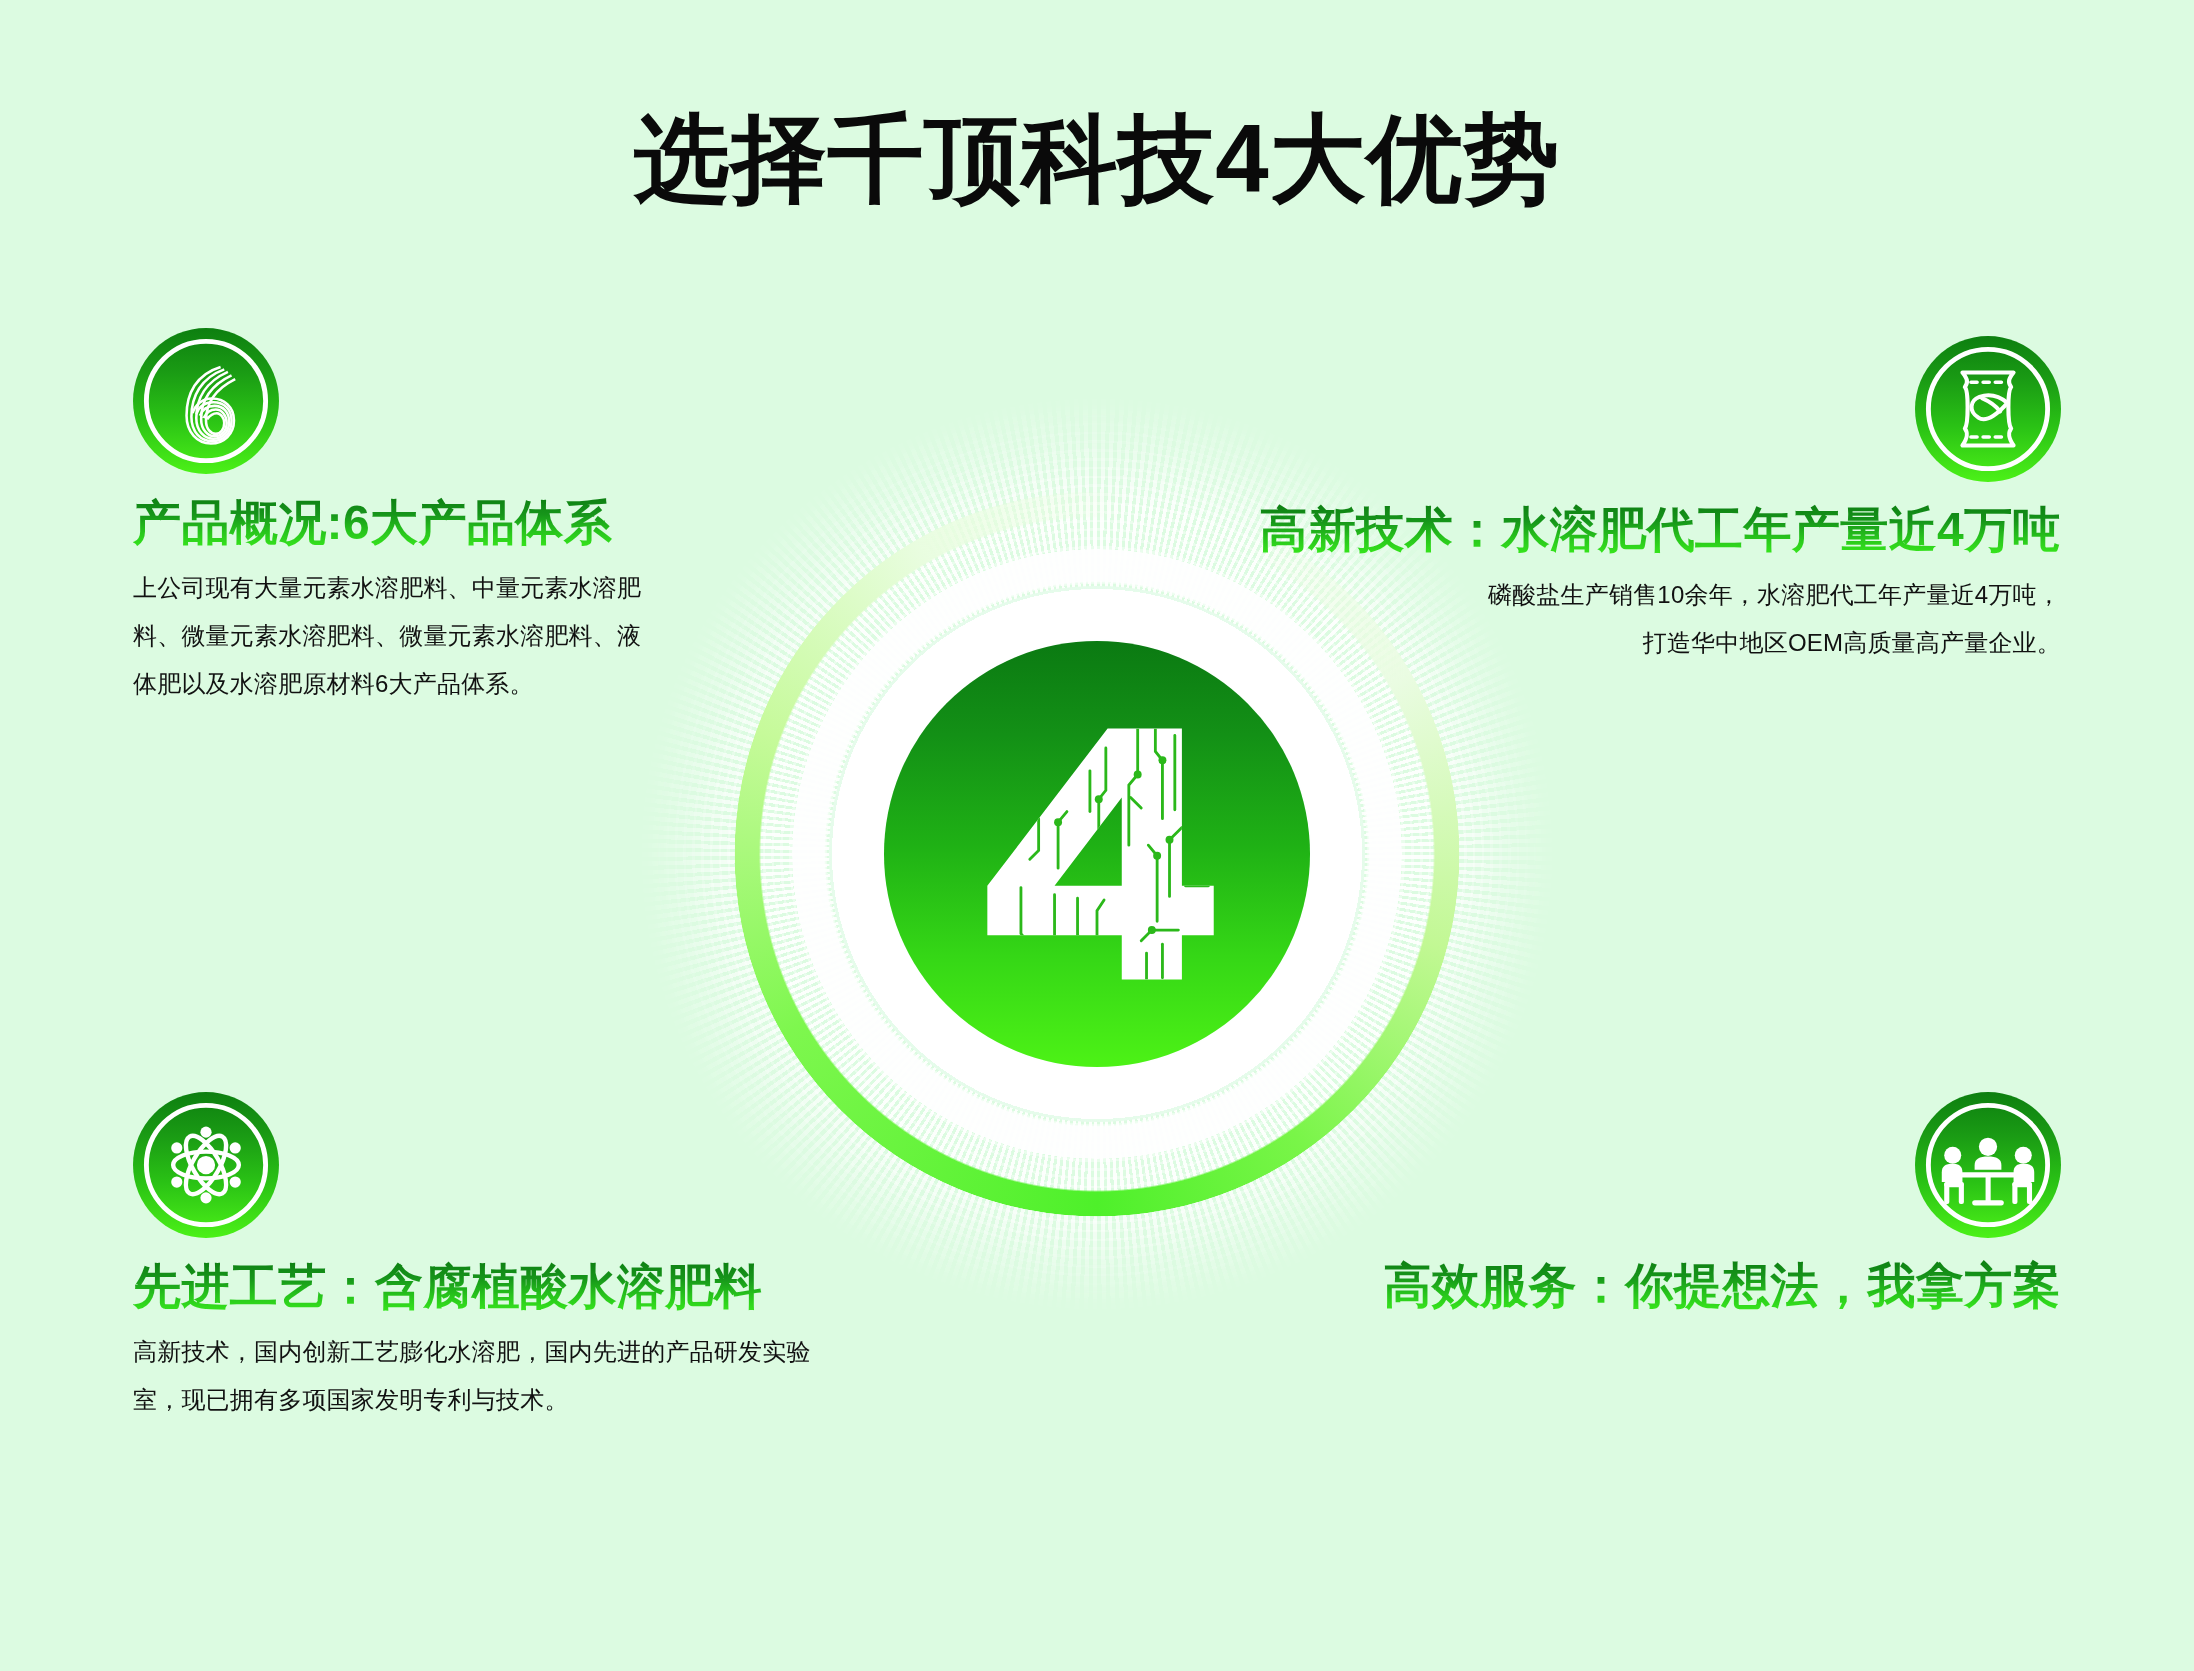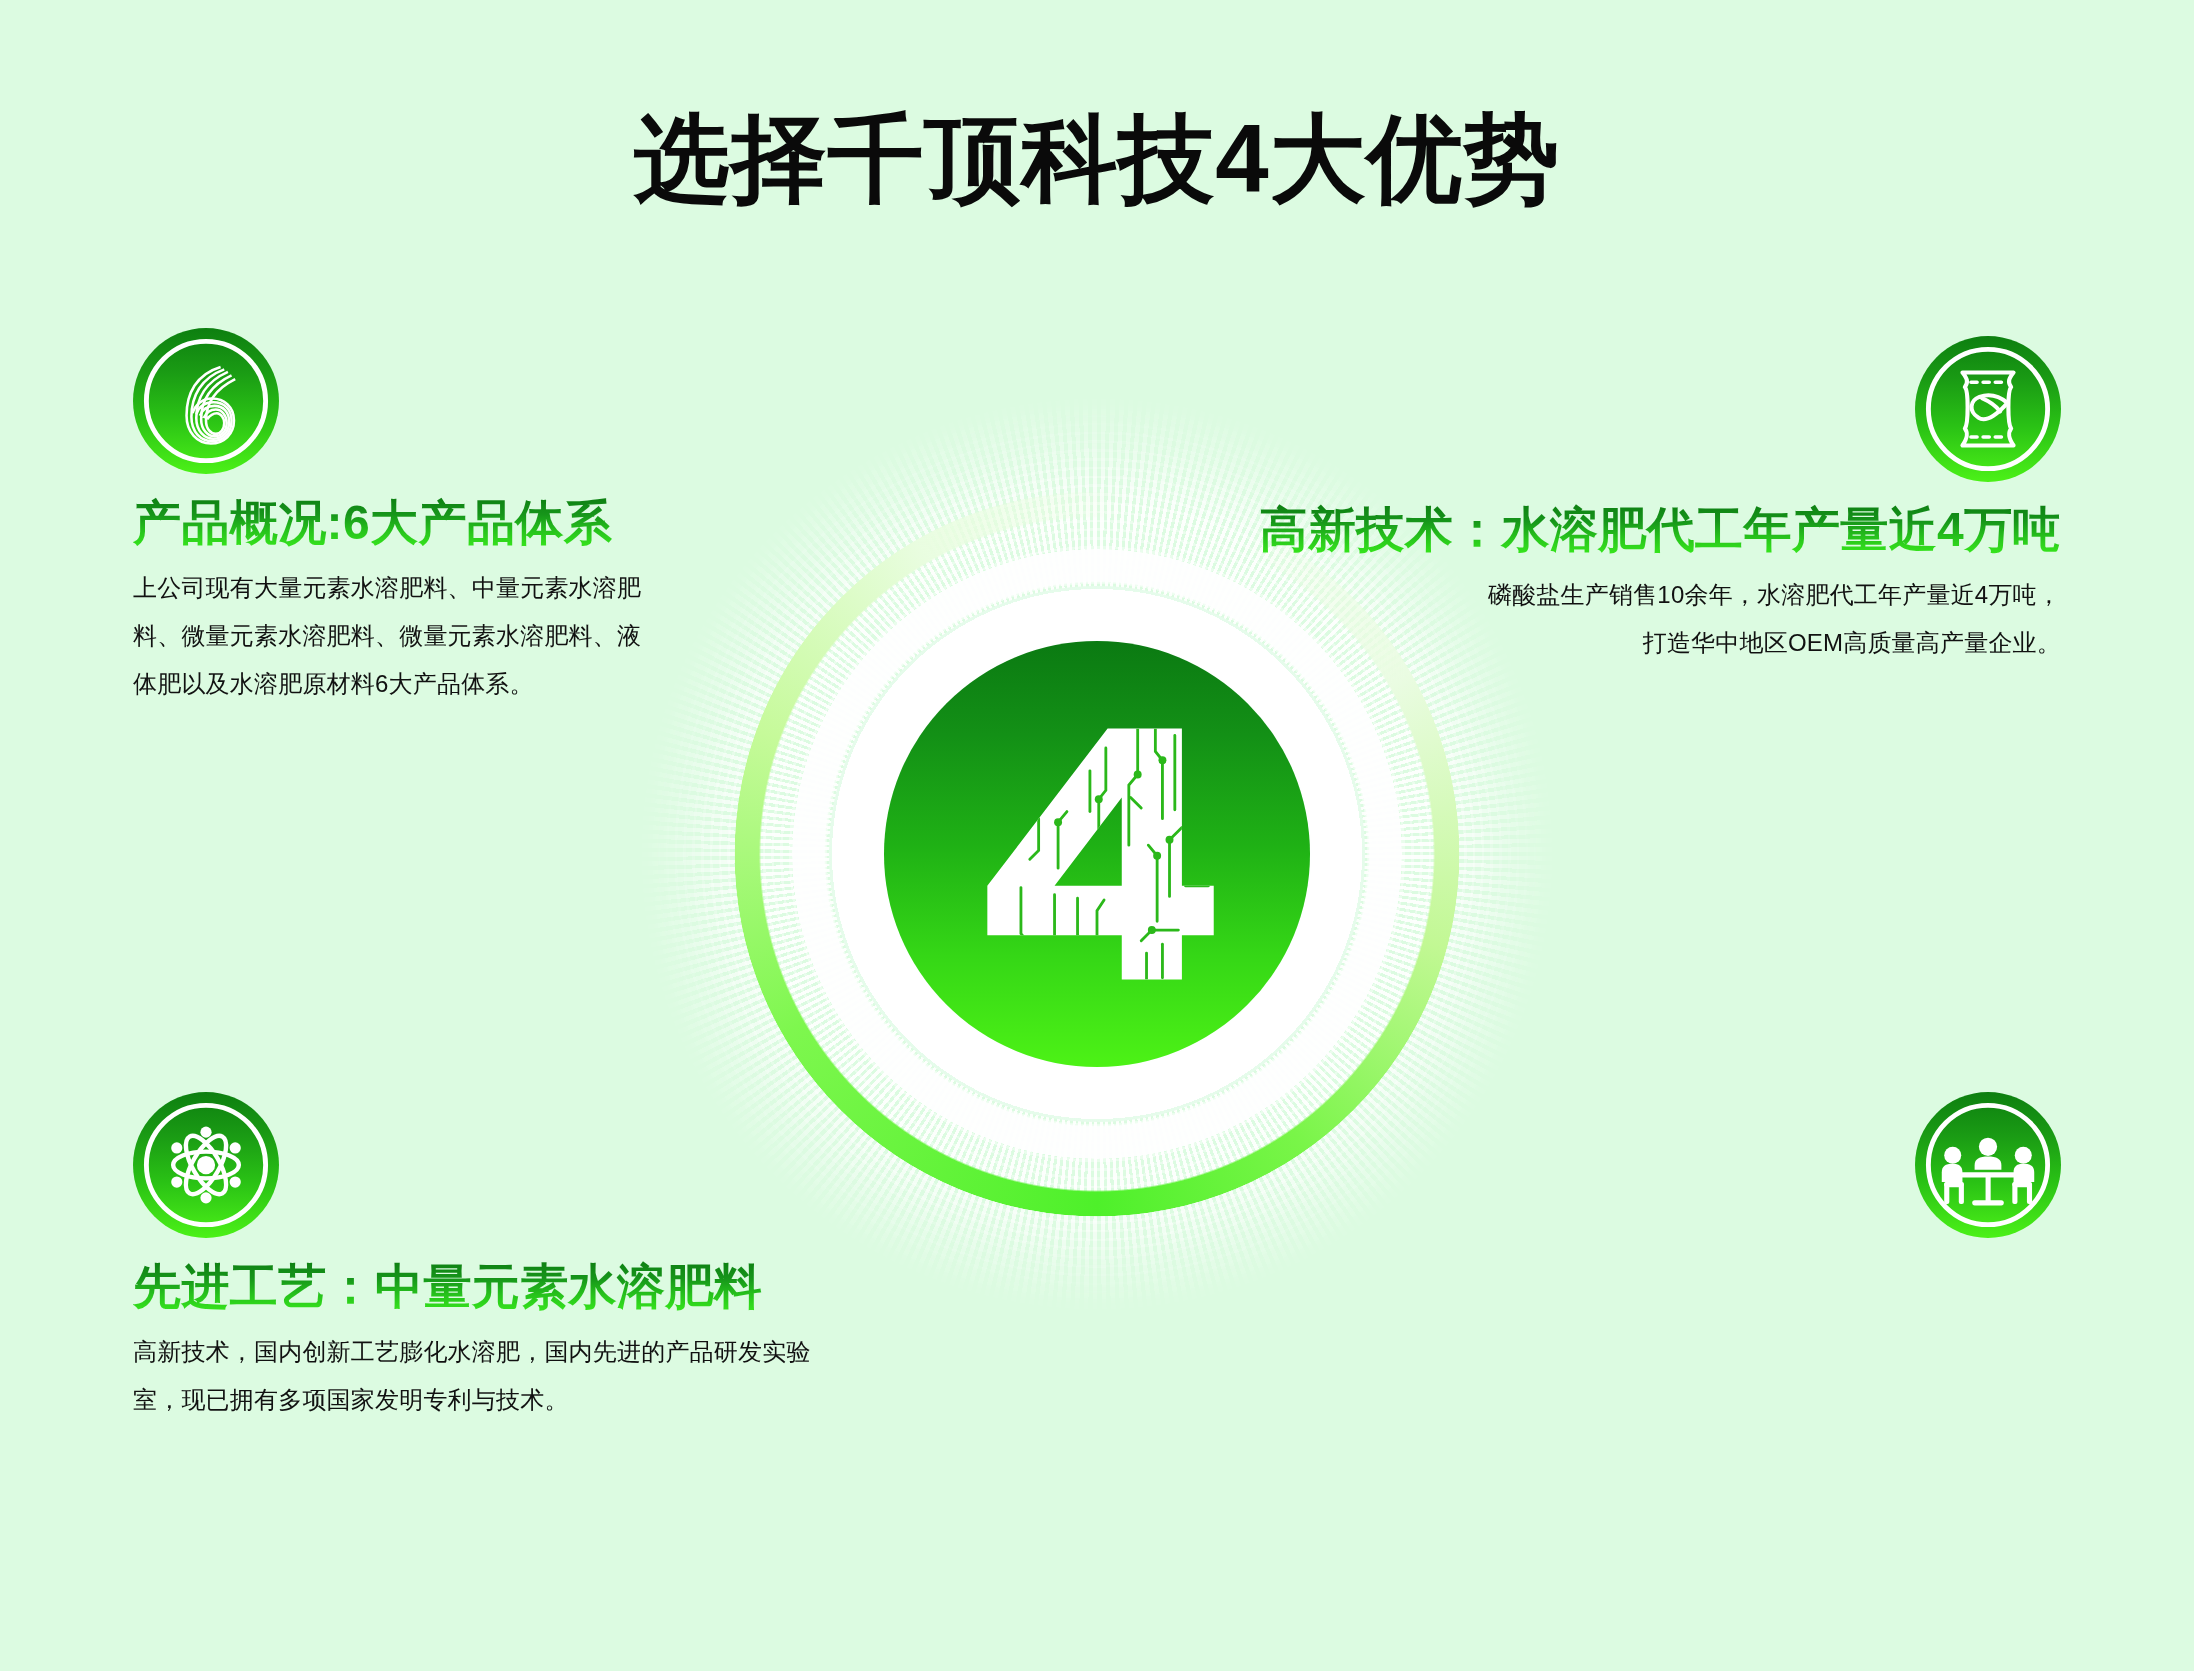--- a/index.html
+++ b/index.html
@@ -294,21 +294,21 @@
       <g fill="#ffffff">
         <circle cx="60" cy="33" r="4.6"></circle>
         <circle cx="60" cy="87" r="4.6"></circle>
         <circle cx="36" cy="46" r="4.6"></circle>
         <circle cx="84" cy="74" r="4.6"></circle>
         <circle cx="36" cy="74" r="4.6"></circle>
         <circle cx="84" cy="46" r="4.6"></circle>
       </g>
     </svg>
   </div>
-  <div class="head">先进工艺：中量元素水溶肥料</div>
+  <div class="head">先进工艺：含腐植酸水溶肥料</div>
   <div class="body-txt">高新技术，国内创新工艺膨化水溶肥，国内先进的产品研发实验室，现已拥有多项国家发明专利与技术。</div>
 </div>
 
 <div class="quad q-br">
   <div class="badge">
     <svg viewBox="0 0 120 120" xmlns="http://www.w3.org/2000/svg">
       <circle cx="60" cy="60" r="49" fill="none" stroke="#ffffff" stroke-width="4"></circle>
       <g fill="#ffffff">
         <circle cx="60" cy="45" r="7.5"></circle>
         <path d="M49 60 C49 55 53 53 60 53 C67 53 71 55 71 60 L71 64 L49 64 Z"></path>
@@ -321,14 +321,15 @@
         <rect x="24" y="74" width="4.2" height="18" rx="1.6"></rect>
         <rect x="36" y="74" width="4.2" height="18" rx="1.6"></rect>
         <circle cx="89" cy="52" r="7"></circle>
         <path d="M81 66 C81 61 84 59 89 59 C95 59 98 61 98 66 L98 74 L81 74 Z"></path>
         <rect x="80" y="74" width="16" height="4.2" rx="2.1"></rect>
         <rect x="80" y="74" width="4.2" height="18" rx="1.6"></rect>
         <rect x="92" y="74" width="4.2" height="18" rx="1.6"></rect>
       </g>
     </svg>
   </div>
+  <div class="head">高效服务：你提想法，我拿方案</div>
 </div>
 
 
 </body></html>

